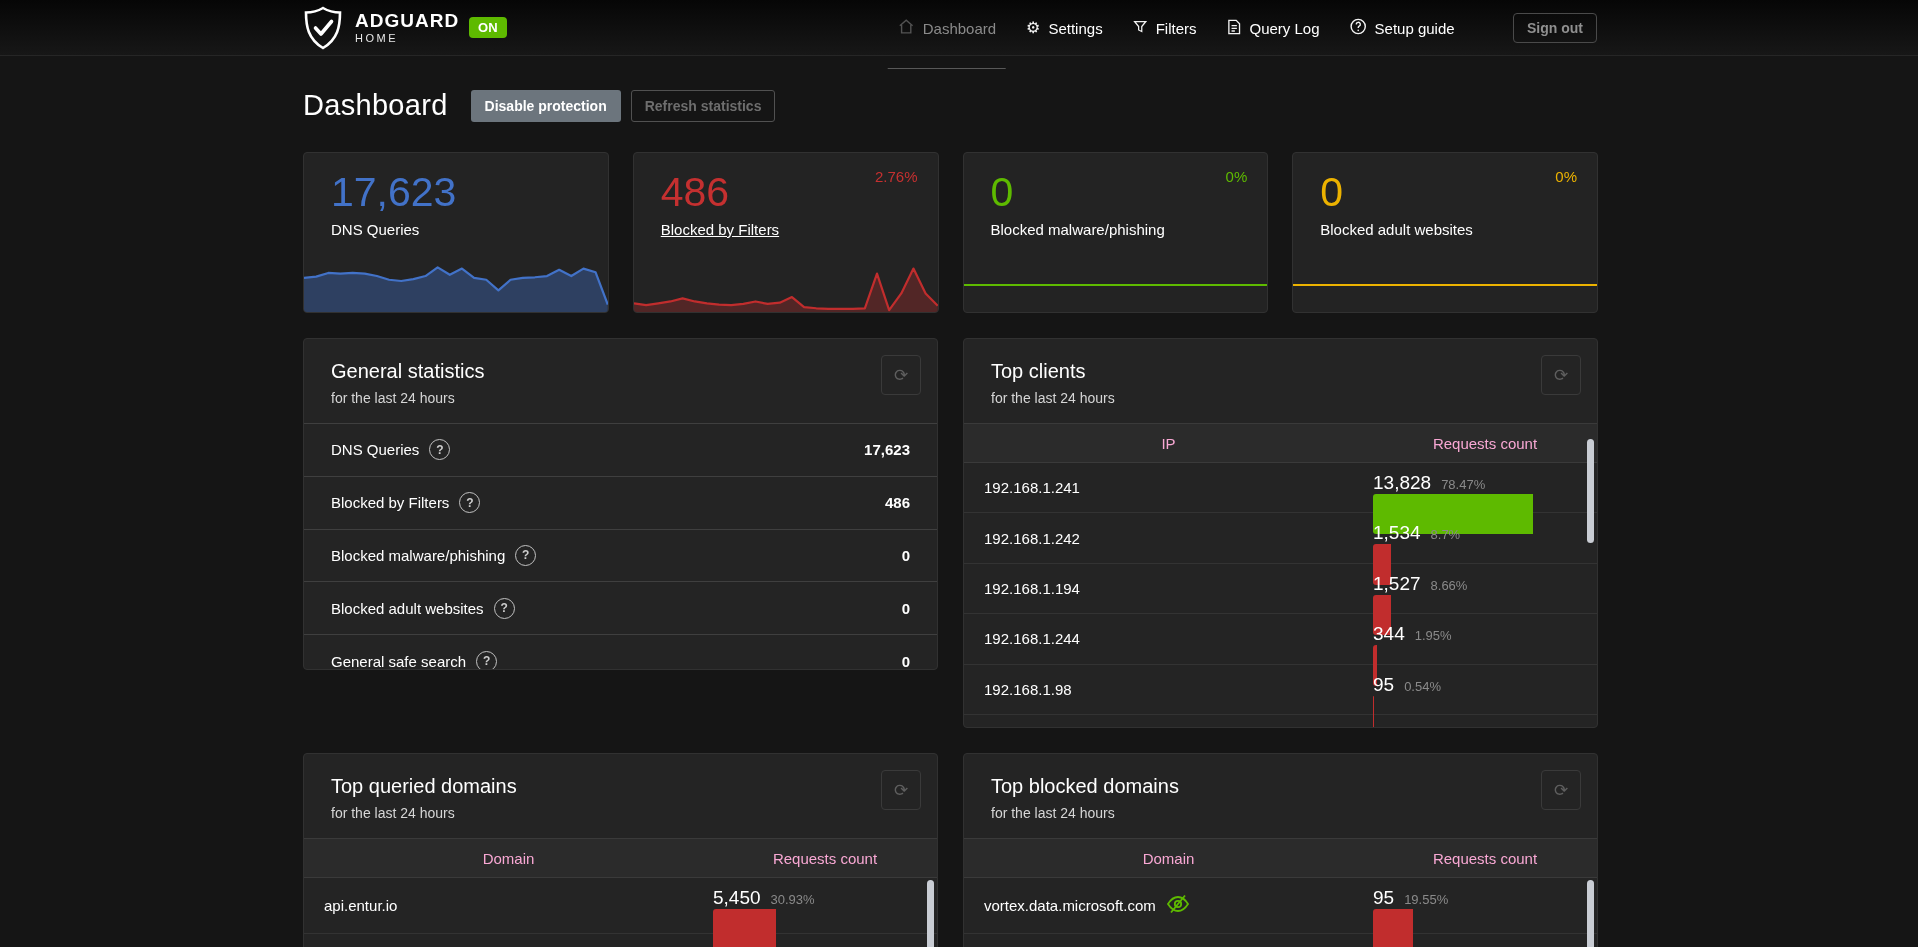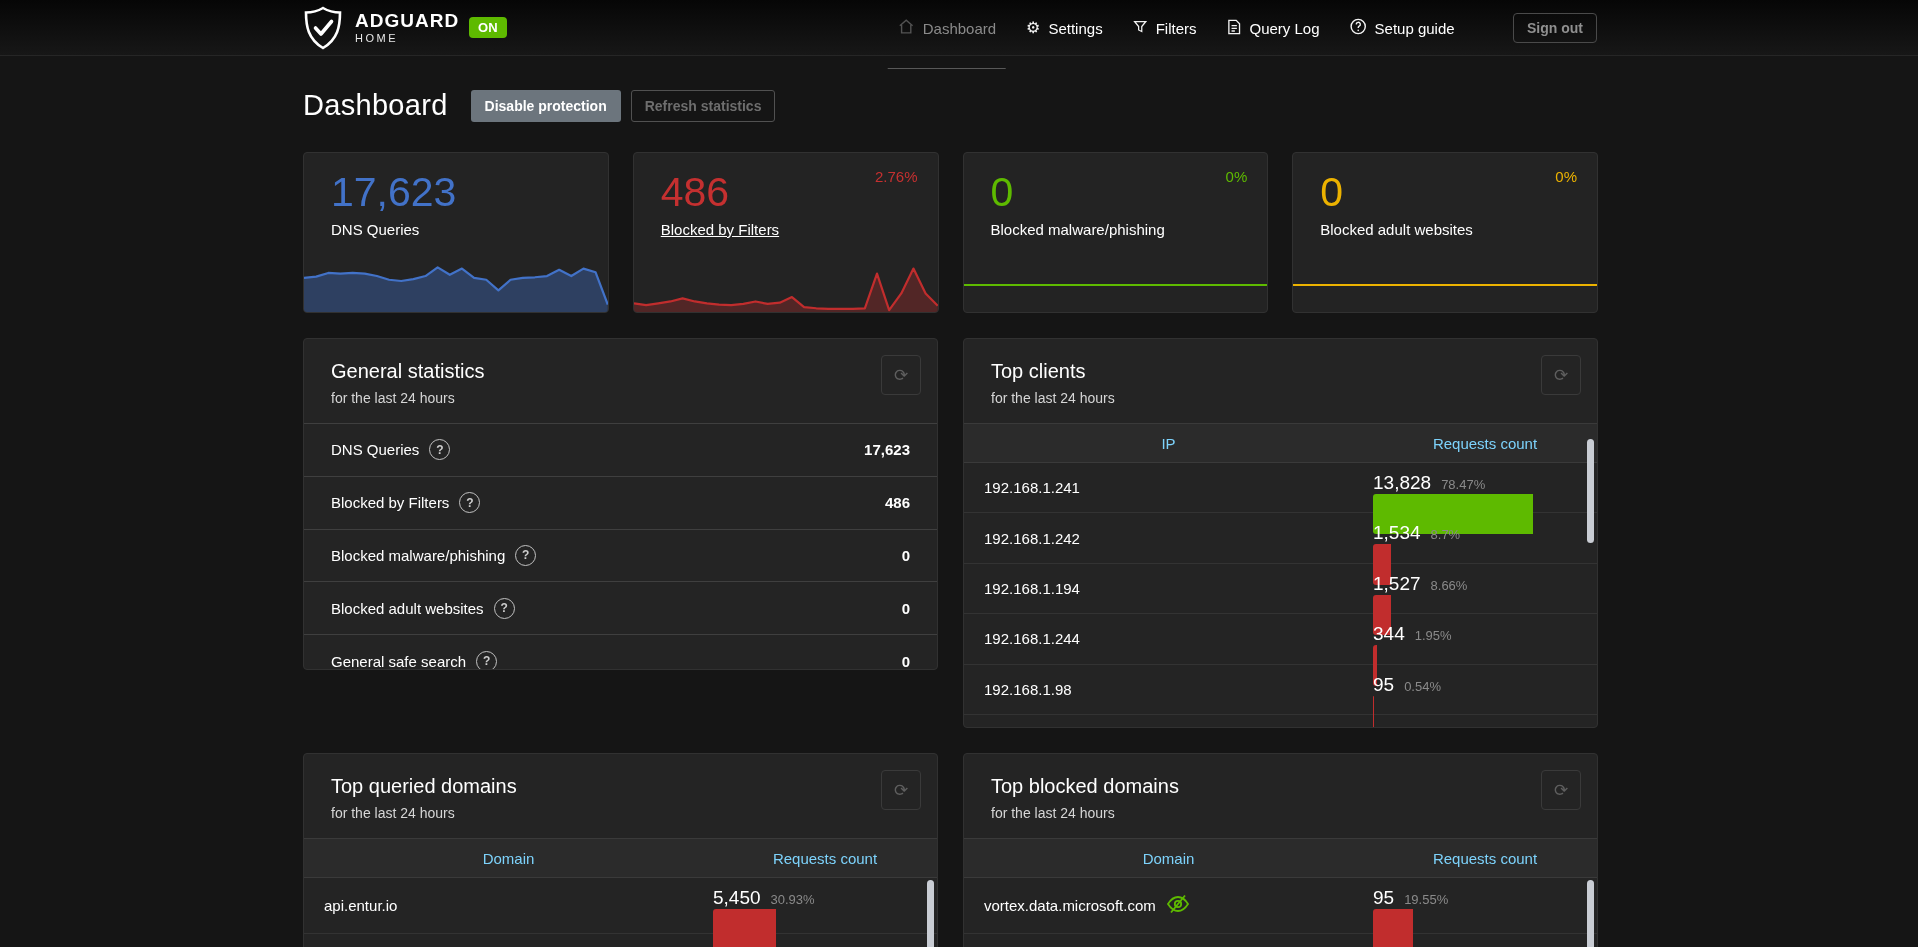--- a/index.html
+++ b/index.html
@@ -107,21 +107,21 @@
     color:#cdcdcd; font-size:12px; font-weight:bold;
     display:flex; align-items:center; justify-content:center; cursor:pointer;
   }
   .gs-value { font-size:15px; font-weight:bold; }
   
   .tbl-header {
     height:40px; background:#2b2b2b;
     border-top:1px solid #3a3a3a; border-bottom:1px solid #3a3a3a;
     display:grid; grid-template-columns:1fr 224px; align-items:center;
   }
-  .tbl-header .col { text-align:center; font-size:15px; color:#7dd3fc; }
+  .tbl-header .col { text-align:center; font-size:15px; color:#f9a8d4; }
   .t-row {
     display:grid; grid-template-columns:1fr 224px;
     border-bottom:1px solid #333;
   }
   .t-row.client { height:50.4px; }
   .t-row.domain { height:56px; }
   .t-row .left-cell {
     padding-left:20px; display:flex; align-items:center; gap:10px; font-size:15px;
   }
   .t-row .right-cell { padding:9px 20px 0 0; }

